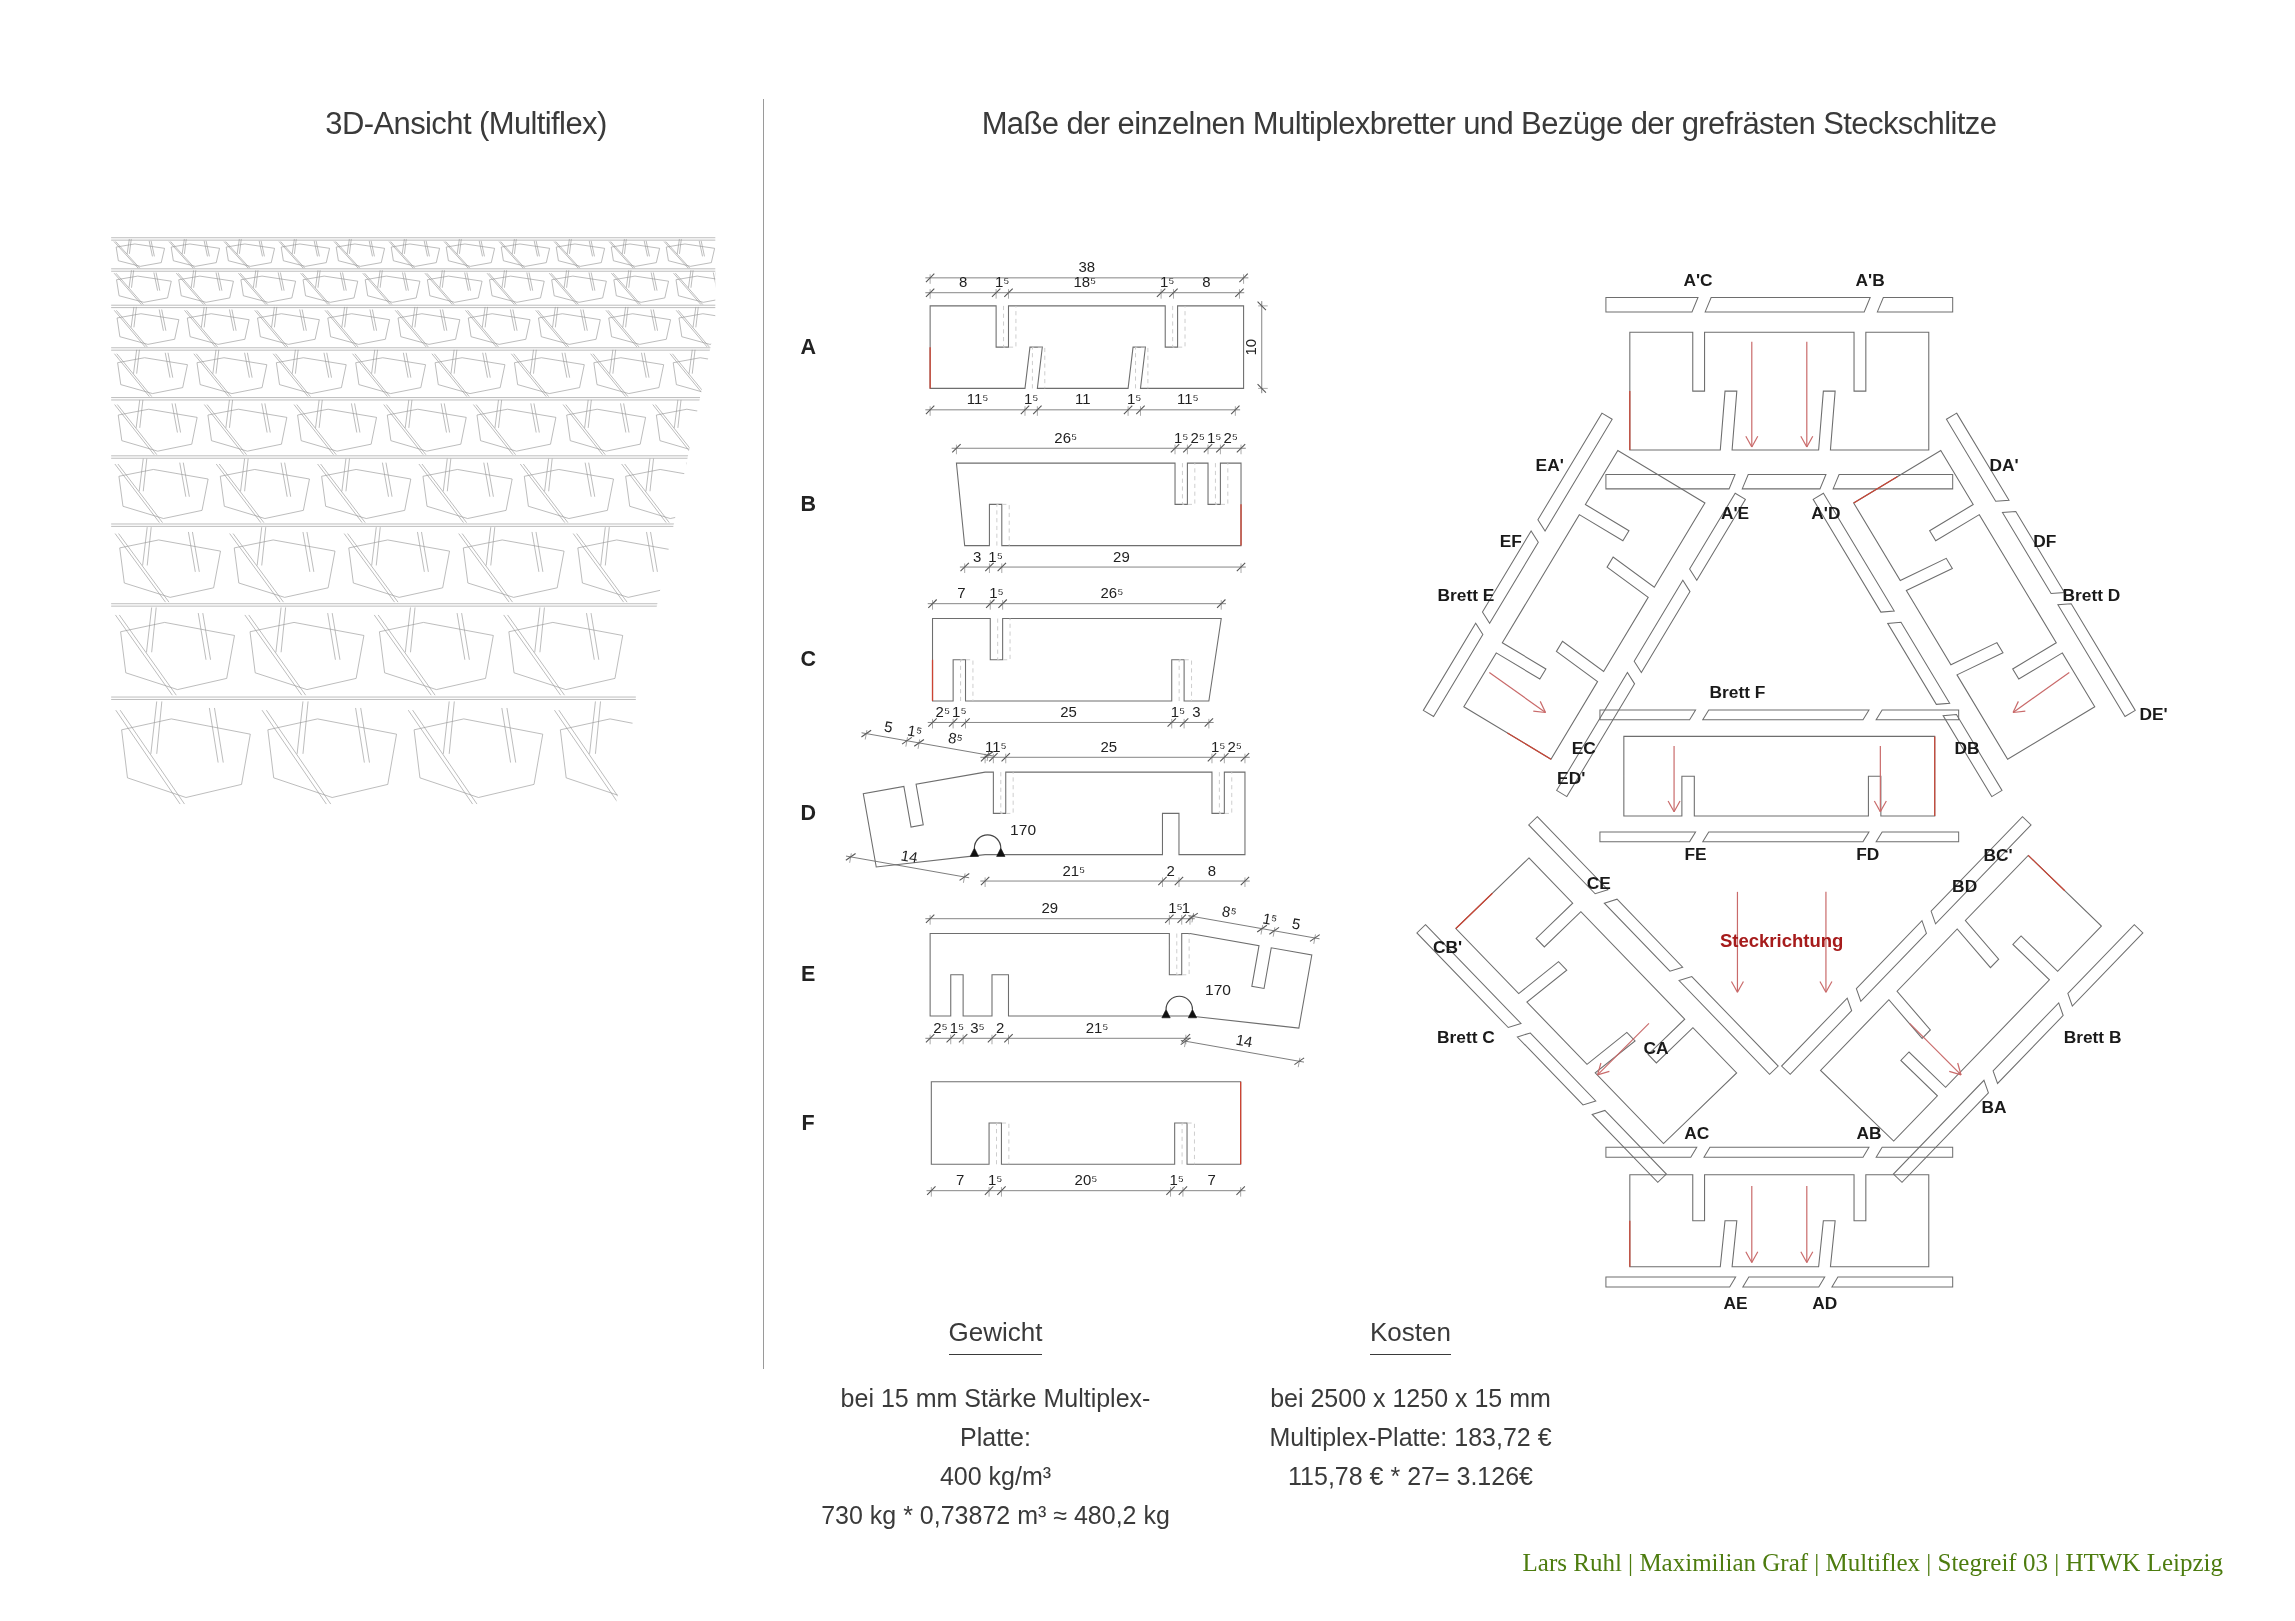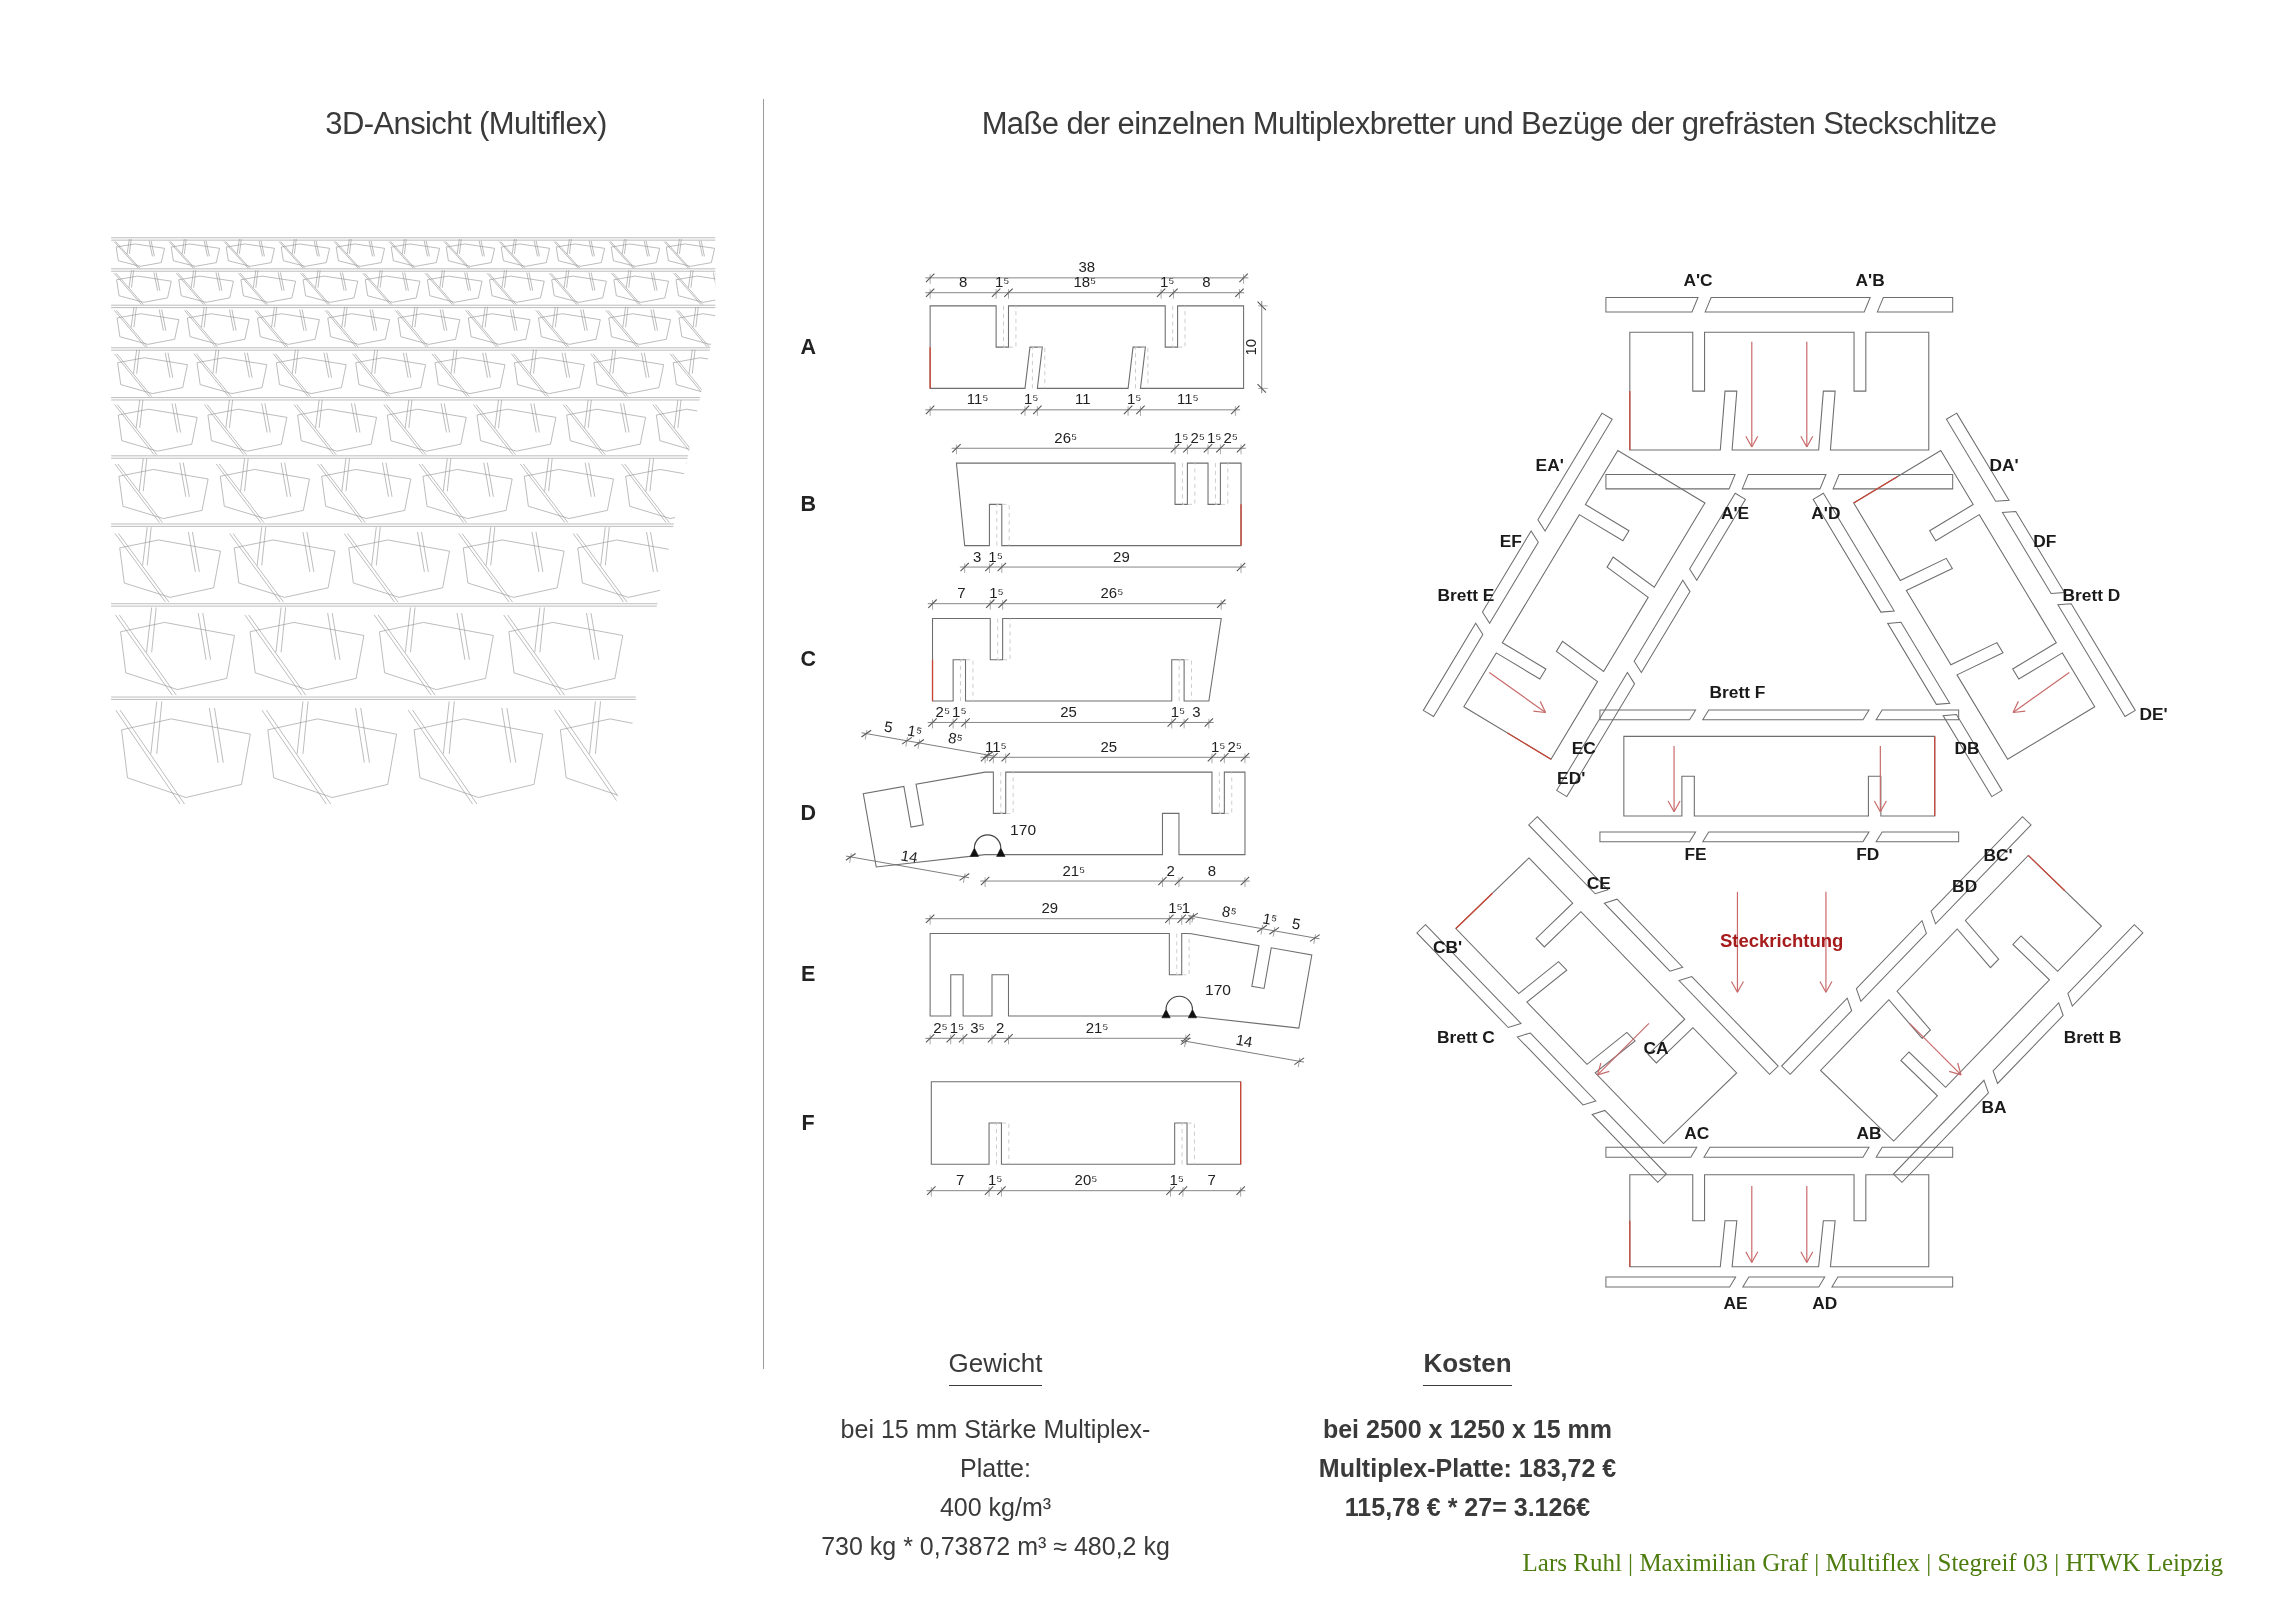--- a/index.html
+++ b/index.html
@@ -1,20 +1,20 @@
 <!DOCTYPE html>
 <html style="font-size:9.6px"><head>
 <meta charset="utf-8">
 <style>
   html,body{margin:0;padding:0;background:#ffffff;}
   body{width:2295px;height:1621px;position:relative;font-family:"Liberation Sans",sans-serif;color:#3c3c3c;overflow:hidden;}
   .title{position:absolute;font-size:31px;letter-spacing:-0.6px;color:#3a3a3a;text-align:center;white-space:nowrap;}
   .divider{position:absolute;left:763px;top:99px;width:1.2px;height:1270px;background:#9a9a9a;}
   .txtblock{position:absolute;text-align:center;font-size:25px;line-height:39px;color:#3a3a3a;}
-  .txtblock .bt{display:inline-block;border-bottom:1.8px solid #3a3a3a;padding-bottom:2.4px;margin-bottom:24px;font-size:26px;margin-top:31px;}
+  .txtblock .bt{display:inline-block;border-bottom:1.8px solid #3a3a3a;padding-bottom:2.4px;margin-bottom:24px;font-size:26px;}
   .footer{position:absolute;right:72px;top:1549px;font-size:25px;color:#4d7c0f;white-space:nowrap;font-family:Liberation Serif, serif;}
   svg{position:absolute;}
   svg text{font-family:"Liberation Sans",sans-serif;}
 </style>
 </head>
 <body>
 
 <div class="title" style="left:227px;top:106px;width:478px;">3D-Ansicht (Multiflex)</div>
 <div class="title" style="left:897px;top:106px;width:1184px;">Maße der einzelnen Multiplexbretter und Bezüge der grefrästen Steckschlitze</div>
 <div class="divider"></div>
@@ -920,21 +920,21 @@
     <text x="2980" y="1585" font-size="31" fill="#a61b1b" text-anchor="middle" font-weight="bold">Steckrichtung</text>
   </svg>
 
 <div class="txtblock" style="left:813px;top:1313px;width:365px;">
   <span class="bt">Gewicht</span><br>
   <span>bei 15 mm Stärke Multiplex-Platte:</span><br>
   <span>400 kg/m³</span><br>
   <span>730 kg * 0,73872 m³ ≈ 480,2 kg</span>
 </div>
 
-<div class="txtblock" style="left:1306px;top:1313px;width:323px;font-weight:bold;">
+<div class="txtblock" style="left:1249px;top:1313px;width:323px;">
   <span class="bt">Kosten</span><br>
   <span>bei 2500 x 1250 x 15 mm</span><br>
   <span>Multiplex-Platte: 183,72 €</span><br>
   <span>115,78 € * 27= 3.126€</span>
 </div>
 
 <div class="footer">Lars Ruhl | Maximilian Graf | Multiflex | Stegreif 03 | HTWK Leipzig</div>
 
 
 </body></html>

